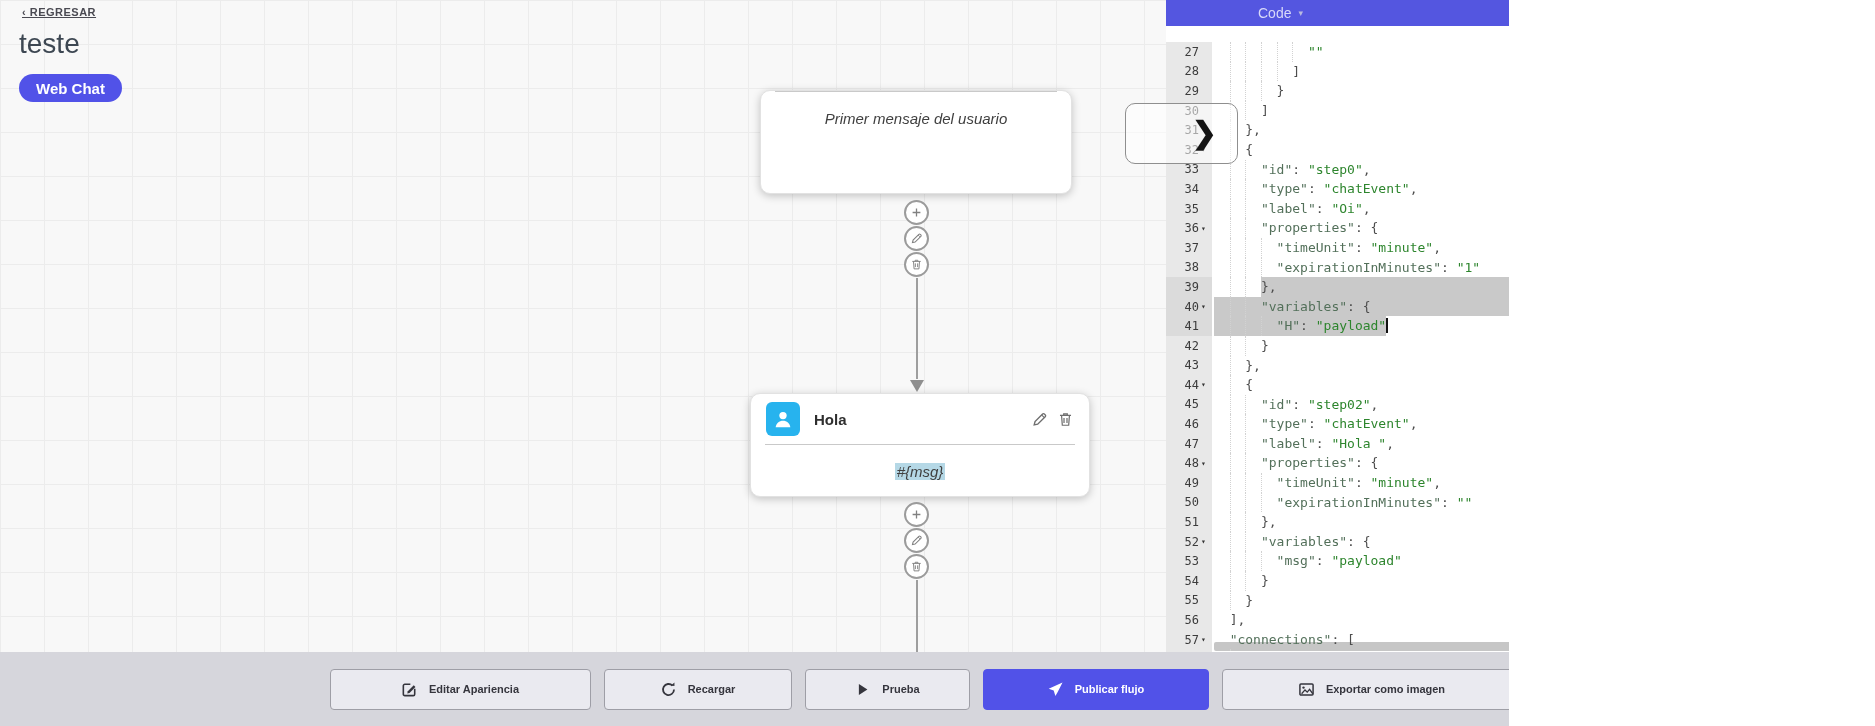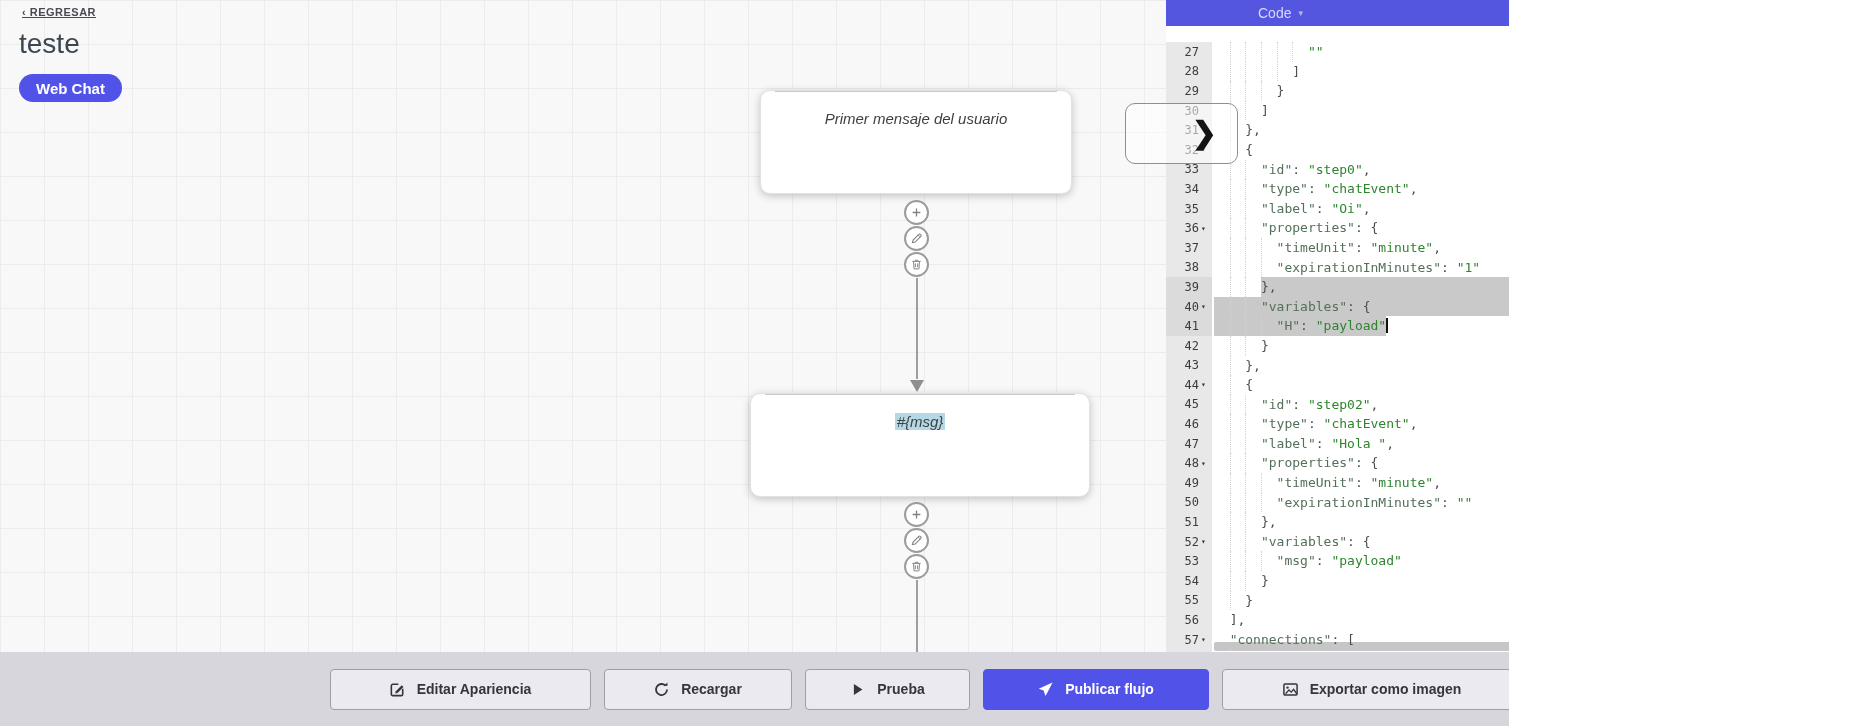--- a/index.html
+++ b/index.html
@@ -94,21 +94,21 @@
     background:#b7b7b7; border-radius:2px; cursor:pointer; }
   #hscrollbar { position:absolute; left:48px; right:34px; bottom:1px; height:9px;
     background:#c6c6c6; border-radius:2px; cursor:pointer; }
 
   
   #toolbar { position:absolute; left:0; top:652px; width:1875px; height:74px;
     background:#d6d6dc; display:flex; align-items:center; justify-content:center; }
   #toolbar-buttons { display:flex; gap:13px; margin-right:24px; }
   .tbtn { position:relative; height:41px; background:#eaeaf0; border:1px solid #9e9ea6;
     border-radius:4px; color:#35353d; font-family:"Liberation Sans", sans-serif;
-    font-size:14px; font-weight:bold; display:flex; align-items:center;
+    font-size:11px; font-weight:bold; display:flex; align-items:center;
     justify-content:center; gap:11px; cursor:pointer; }
   .tbtn.primary { background:#5152e8; border-color:#5152e8; color:#fff; }
   .tbtn .bicon { display:flex; } .tbtn .bicon svg { width:17px; height:17px; }
   [data-name="editar-apariencia-button"]{width:261px}
   [data-name="recargar-button"]{width:188px}
   [data-name="salvar-button"]{width:140px}
   [data-name="prueba-button"]{width:165px}
   [data-name="publicar-flujo-button"]{width:226px}
   [data-name="exportar-como-imagen-button"]{width:300px}
   .dot { position:absolute; right:-20px; top:-9px; width:17px; height:17px;
@@ -151,20 +151,38 @@
           </div><div class="ccirc" data-name="connector-trash-button">
             <svg viewBox="0 0 16 16">
               <path d="M2.8 4.2h10.4M6.3 4.2V2.8h3.4v1.4M4.3 4.2l.7 9.2h6l.7-9.2M6.6 6.6v4.6M9.4 6.6v4.6" fill="none" stroke="currentColor" stroke-width="1.15"></path>
             </svg>
           </div></span>
       <div class="cline" data-name="connector-line"></div>
       <div class="carrow" data-name="connector-arrow-icon"></div>
     </div>
 
     <div class="node" id="node-1" data-name="node-hola">
+      <div class="nhead" data-name="node-header">
+        <span class="ntile" data-name="person-icon">
+            <svg viewBox="0 0 24 24">
+              <circle cx="12" cy="8.3" r="4" fill="currentColor"></circle>
+              <path d="M4 21c.6-4.6 3.8-7.2 8-7.2s7.4 2.6 8 7.2z" fill="currentColor"></path>
+            </svg>
+          </span>
+        <span class="ntitle" data-name="node-title">Hola</span>
+        <span class="nacts" data-name="node-actions">
+            <span class="nabtn" data-name="node-pencil-button"><svg viewBox="0 0 16 16">
+                <path d="M3 13l.8-3.1L10.9 2.8a1.15 1.15 0 0 1 1.65 0l.85.85a1.15 1.15 0 0 1 0 1.65L6.3 12.4 3 13z" fill="none" stroke="currentColor" stroke-width="1.3"></path>
+                <path d="M10 3.7l2.3 2.3" stroke="currentColor" stroke-width="1.1"></path>
+              </svg></span>
+            <span class="nabtn" data-name="node-trash-button"><svg viewBox="0 0 16 16">
+                <path d="M2.8 4.2h10.4M6.3 4.2V2.8h3.4v1.4M4.3 4.2l.7 9.2h6l.7-9.2M6.6 6.6v4.6M9.4 6.6v4.6" fill="none" stroke="currentColor" stroke-width="1.15"></path>
+              </svg></span>
+          </span>
+      </div>
       <div class="ndivider" data-name="node-divider"></div>
       <div class="nbody" data-name="node-body">
         <span class="hl" data-name="node-body-text">#{msg}</span>
       </div>
     </div>
 
     <div class="connector" id="connector-1" data-name="connector">
       <span style="display:contents"><div class="ccirc" data-name="connector-plus-button">
             <svg viewBox="0 0 16 16">
               <path d="M8 3.2v9.6M3.2 8h9.6" stroke="currentColor" stroke-width="1.6" fill="none"></path>

